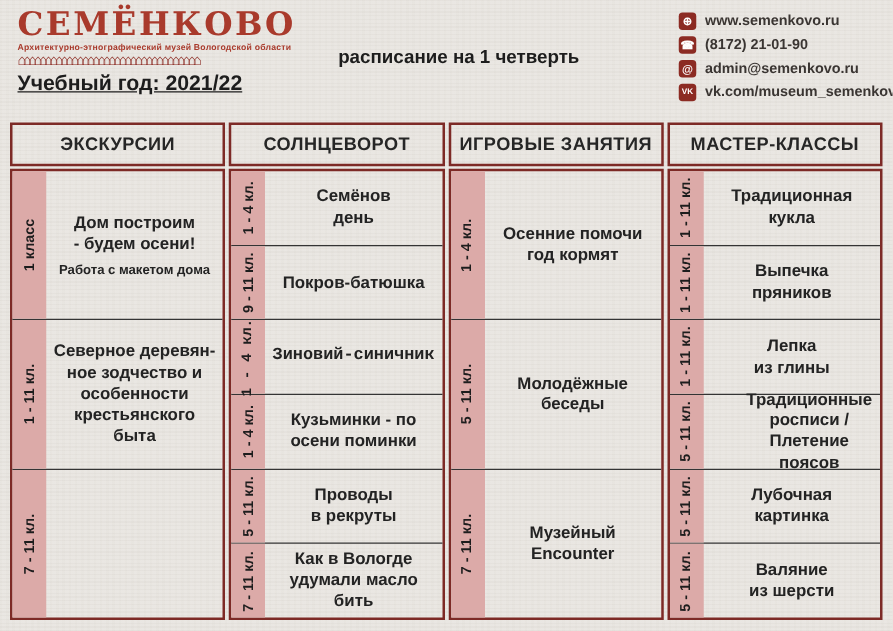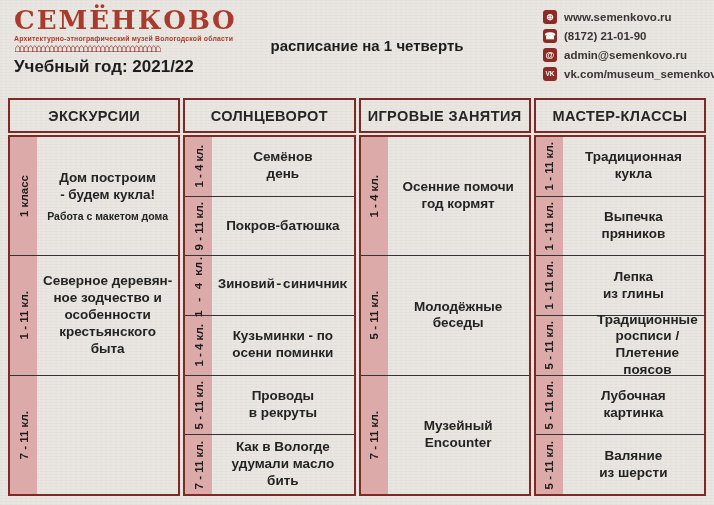--- a/index.html
+++ b/index.html
@@ -44,20 +44,21 @@
     overflow: hidden;
     margin-top: 2px;
     white-space: nowrap;
   }
   .academic-year {
     font-size: 17px;
     font-weight: bold;
     color: var(--ink, #1d1d1d);
     margin-top: 3px;
     white-space: nowrap;
+    text-decoration: underline;
   }
   .main-title {
     position: absolute; left: 252px; top: 37px; width: 230px;
     text-align: center;
     font-size: 15px;
     font-weight: bold;
     color: var(--ink, #1d1d1d);
   }
   .contacts { position: absolute; left: 543px; top: 10px; }
   .contact-row { display: flex; align-items: center; margin-bottom: 5px; }
@@ -183,21 +184,21 @@
 <div class="schedule">
     <div class="col">
       <div class="col-header">ЭКСКУРСИИ</div>
       <div class="col-body">
         <div class="row" style="flex-grow: 2;">
           <div class="grades">
             <span>1 класс</span>
           </div>
           <div class="cell">
             <div class="cell-title">Дом построим
-- будем кукла!</div>
+- будем осени!</div>
             <div class="cell-subtitle">Работа с макетом дома</div>
           </div>
         </div>
         <div class="row" style="flex-grow: 2;">
           <div class="grades">
             <span>1 - 11 кл.</span>
           </div>
           <div class="cell">
             <div class="cell-title">Северное деревян-
 ное зодчество и

